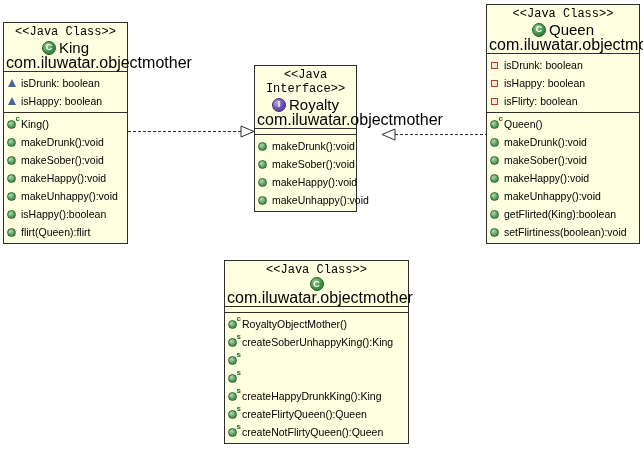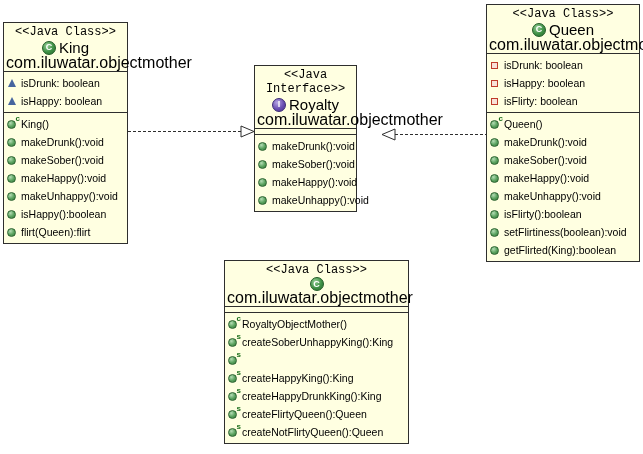--- a/index.html
+++ b/index.html
@@ -214,33 +214,27 @@
         <div class="member-row">
           <span class="mi">
             <span class="sphere"></span>
           </span>
           <span class="member-label">makeUnhappy():void</span>
         </div>
         <div class="member-row">
           <span class="mi">
             <span class="sphere"></span>
           </span>
-          <span class="member-label">isFlirty():boolean</span>
+          <span class="member-label">getFlirted(King):boolean</span>
         </div>
         <div class="member-row">
           <span class="mi">
             <span class="sphere"></span>
           </span>
           <span class="member-label">setFlirtiness(boolean):void</span>
-        </div>
-        <div class="member-row">
-          <span class="mi">
-            <span class="sphere"></span>
-          </span>
-          <span class="member-label">getFlirted(King):boolean</span>
         </div>
       </div>
   </div>
 
   <div class="class-box" style="left:224px;top:260px;width:185px;">
     <div class="hdr">
       <div class="stereotype">&lt;&lt;Java Class&gt;&gt;</div>
       <div class="name-row">
         <span class="hdr-icon green">C</span>
       </div>
@@ -266,21 +260,20 @@
           <span class="mi">
             <span class="sphere"></span>
             <span class="deco">s</span>
           </span>
         </div>
         <div class="member-row">
           <span class="mi">
             <span class="sphere"></span>
             <span class="deco">s</span>
           </span>
-          <span class="member-label u">createHappyKing():King</span>
         </div>
         <div class="member-row">
           <span class="mi">
             <span class="sphere"></span>
             <span class="deco">s</span>
           </span>
           <span class="member-label u">createHappyDrunkKing():King</span>
         </div>
         <div class="member-row">
           <span class="mi">

